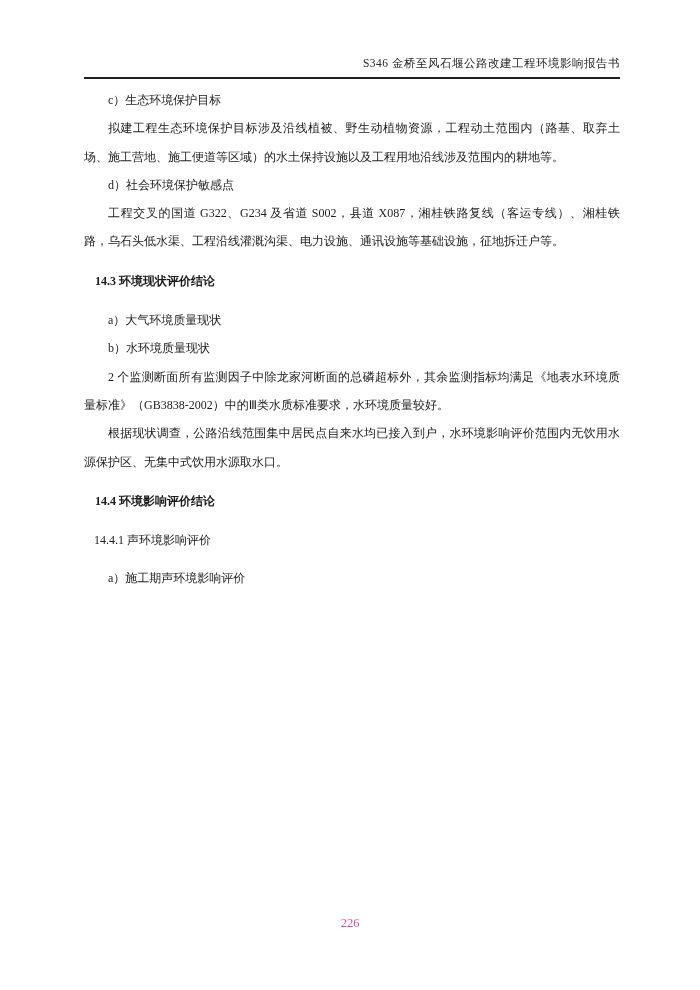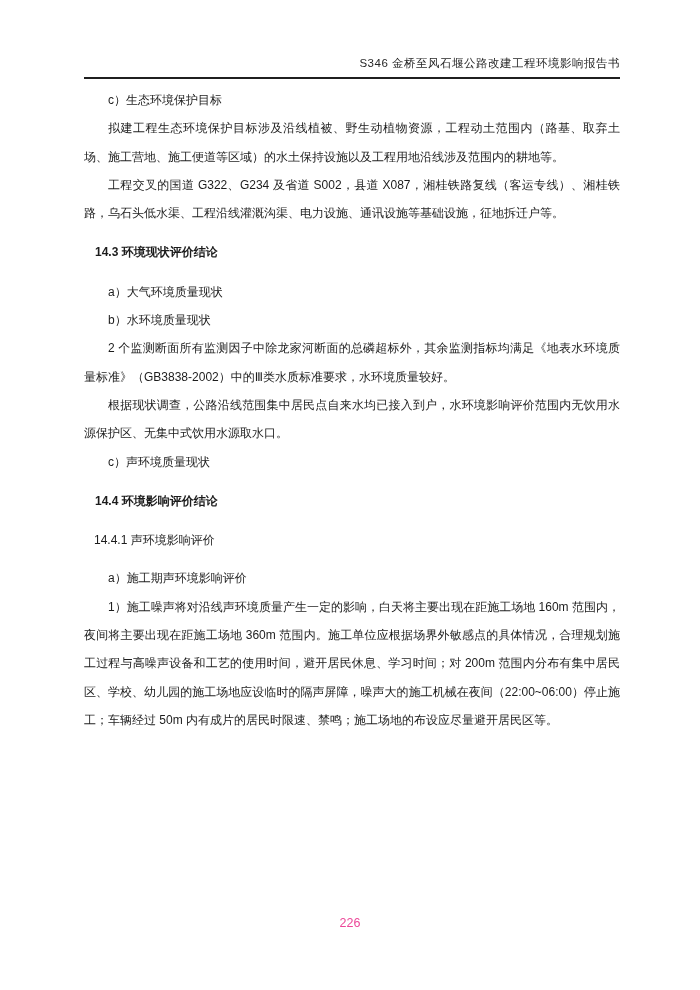--- a/index.html
+++ b/index.html
@@ -5,21 +5,21 @@
   html, body {
     margin: 0;
     padding: 0;
     background: #ffffff;
   }
   .page {
     position: relative;
     width: 700px;
     height: 990px;
     background: #ffffff;
-    font-family: Liberation Sans, sans-serif;
+    font-family: Liberation Serif, serif;
     color: #1c1c1c;
     overflow: hidden;
   }
   .header {
     position: absolute;
     top: 56px;
     left: 84px;
     width: 536px;
     text-align: right;
     font-size: 11.5px;
@@ -75,28 +75,27 @@
 
 <div class="page">
 
   <div class="header">S346 金桥至风石堰公路改建工程环境影响报告书</div>
 
   <div class="header-rule"></div>
 
   <div class="body-text">
     <p class="item">c）生态环境保护目标</p>
     <p class="para">拟建工程生态环境保护目标涉及沿线植被、野生动植物资源，工程动土范围内（路基、取弃土场、施工营地、施工便道等区域）的水土保持设施以及工程用地沿线涉及范围内的耕地等。</p>
+    <p class="item">d）社会环境保护敏感点</p>
     <p class="para">工程交叉的国道 G322、G234 及省道 S002，县道 X087，湘桂铁路复线（客运专线）、湘桂铁路，乌石头低水渠、工程沿线灌溉沟渠、电力设施、通讯设施等基础设施，征地拆迁户等。</p>
     <p class="h2">14.3 环境现状评价结论</p>
     <p class="item">a）大气环境质量现状</p>
     <p class="item">b）水环境质量现状</p>
     <p class="para">2 个监测断面所有监测因子中除龙家河断面的总磷超标外，其余监测指标均满足《地表水环境质量标准》（GB3838-2002）中的Ⅲ类水质标准要求，水环境质量较好。</p>
     <p class="para">根据现状调查，公路沿线范围集中居民点自来水均已接入到户，水环境影响评价范围内无饮用水源保护区、无集中式饮用水源取水口。</p>
-    <p class="item">c）声环境质量现状</p>
     <p class="h2">14.4 环境影响评价结论</p>
     <p class="h3">14.4.1 声环境影响评价</p>
     <p class="item">a）施工期声环境影响评价</p>
-    <p class="para">1）施工噪声将对沿线声环境质量产生一定的影响，白天将主要出现在距施工场地 160m 范围内，夜间将主要出现在距施工场地 360m 范围内。施工单位应根据场界外敏感点的具体情况，合理规划施工过程与高噪声设备和工艺的使用时间，避开居民休息、学习时间；对 200m 范围内分布有集中居民区、学校、幼儿园的施工场地应设临时的隔声屏障，噪声大的施工机械在夜间（22:00~06:00）停止施工；车辆经过 50m 内有成片的居民时限速、禁鸣；施工场地的布设应尽量避开居民区等。</p>
   </div>
 
   <div class="footer">226</div>
 
 </div>
 
 </body></html>

